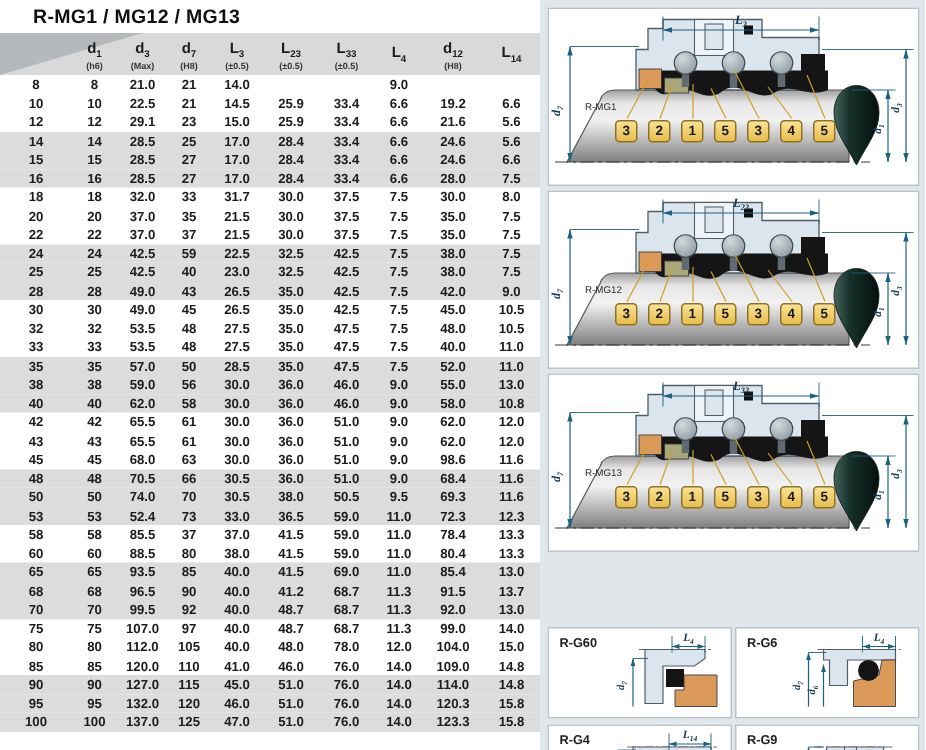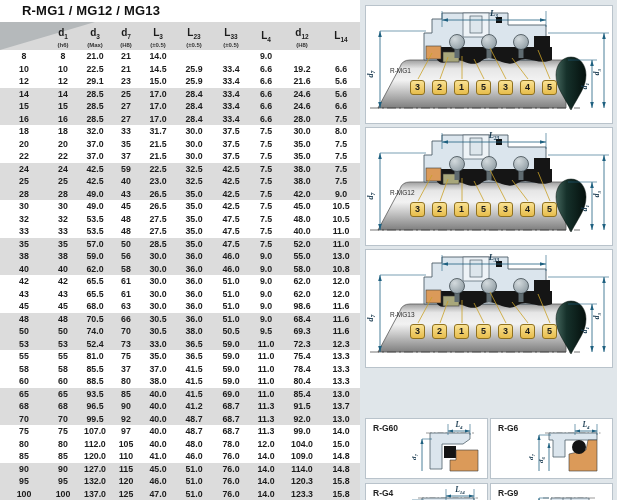--- a/index.html
+++ b/index.html
@@ -379,32 +379,20 @@
             <td>52.4</td>
             <td>73</td>
             <td>33.0</td>
             <td>36.5</td>
             <td>59.0</td>
             <td>11.0</td>
             <td>72.3</td>
             <td>12.3</td>
           </tr>
           <tr>
-            <td class="rowhead">55</td>
-            <td>55</td>
-            <td>81.0</td>
-            <td>75</td>
-            <td>35.0</td>
-            <td>36.5</td>
-            <td>59.0</td>
-            <td>11.0</td>
-            <td>75.4</td>
-            <td>13.3</td>
-          </tr>
-          <tr>
             <td class="rowhead">58</td>
             <td>58</td>
             <td>85.5</td>
             <td>37</td>
             <td>37.0</td>
             <td>41.5</td>
             <td>59.0</td>
             <td>11.0</td>
             <td>78.4</td>
             <td>13.3</td>

